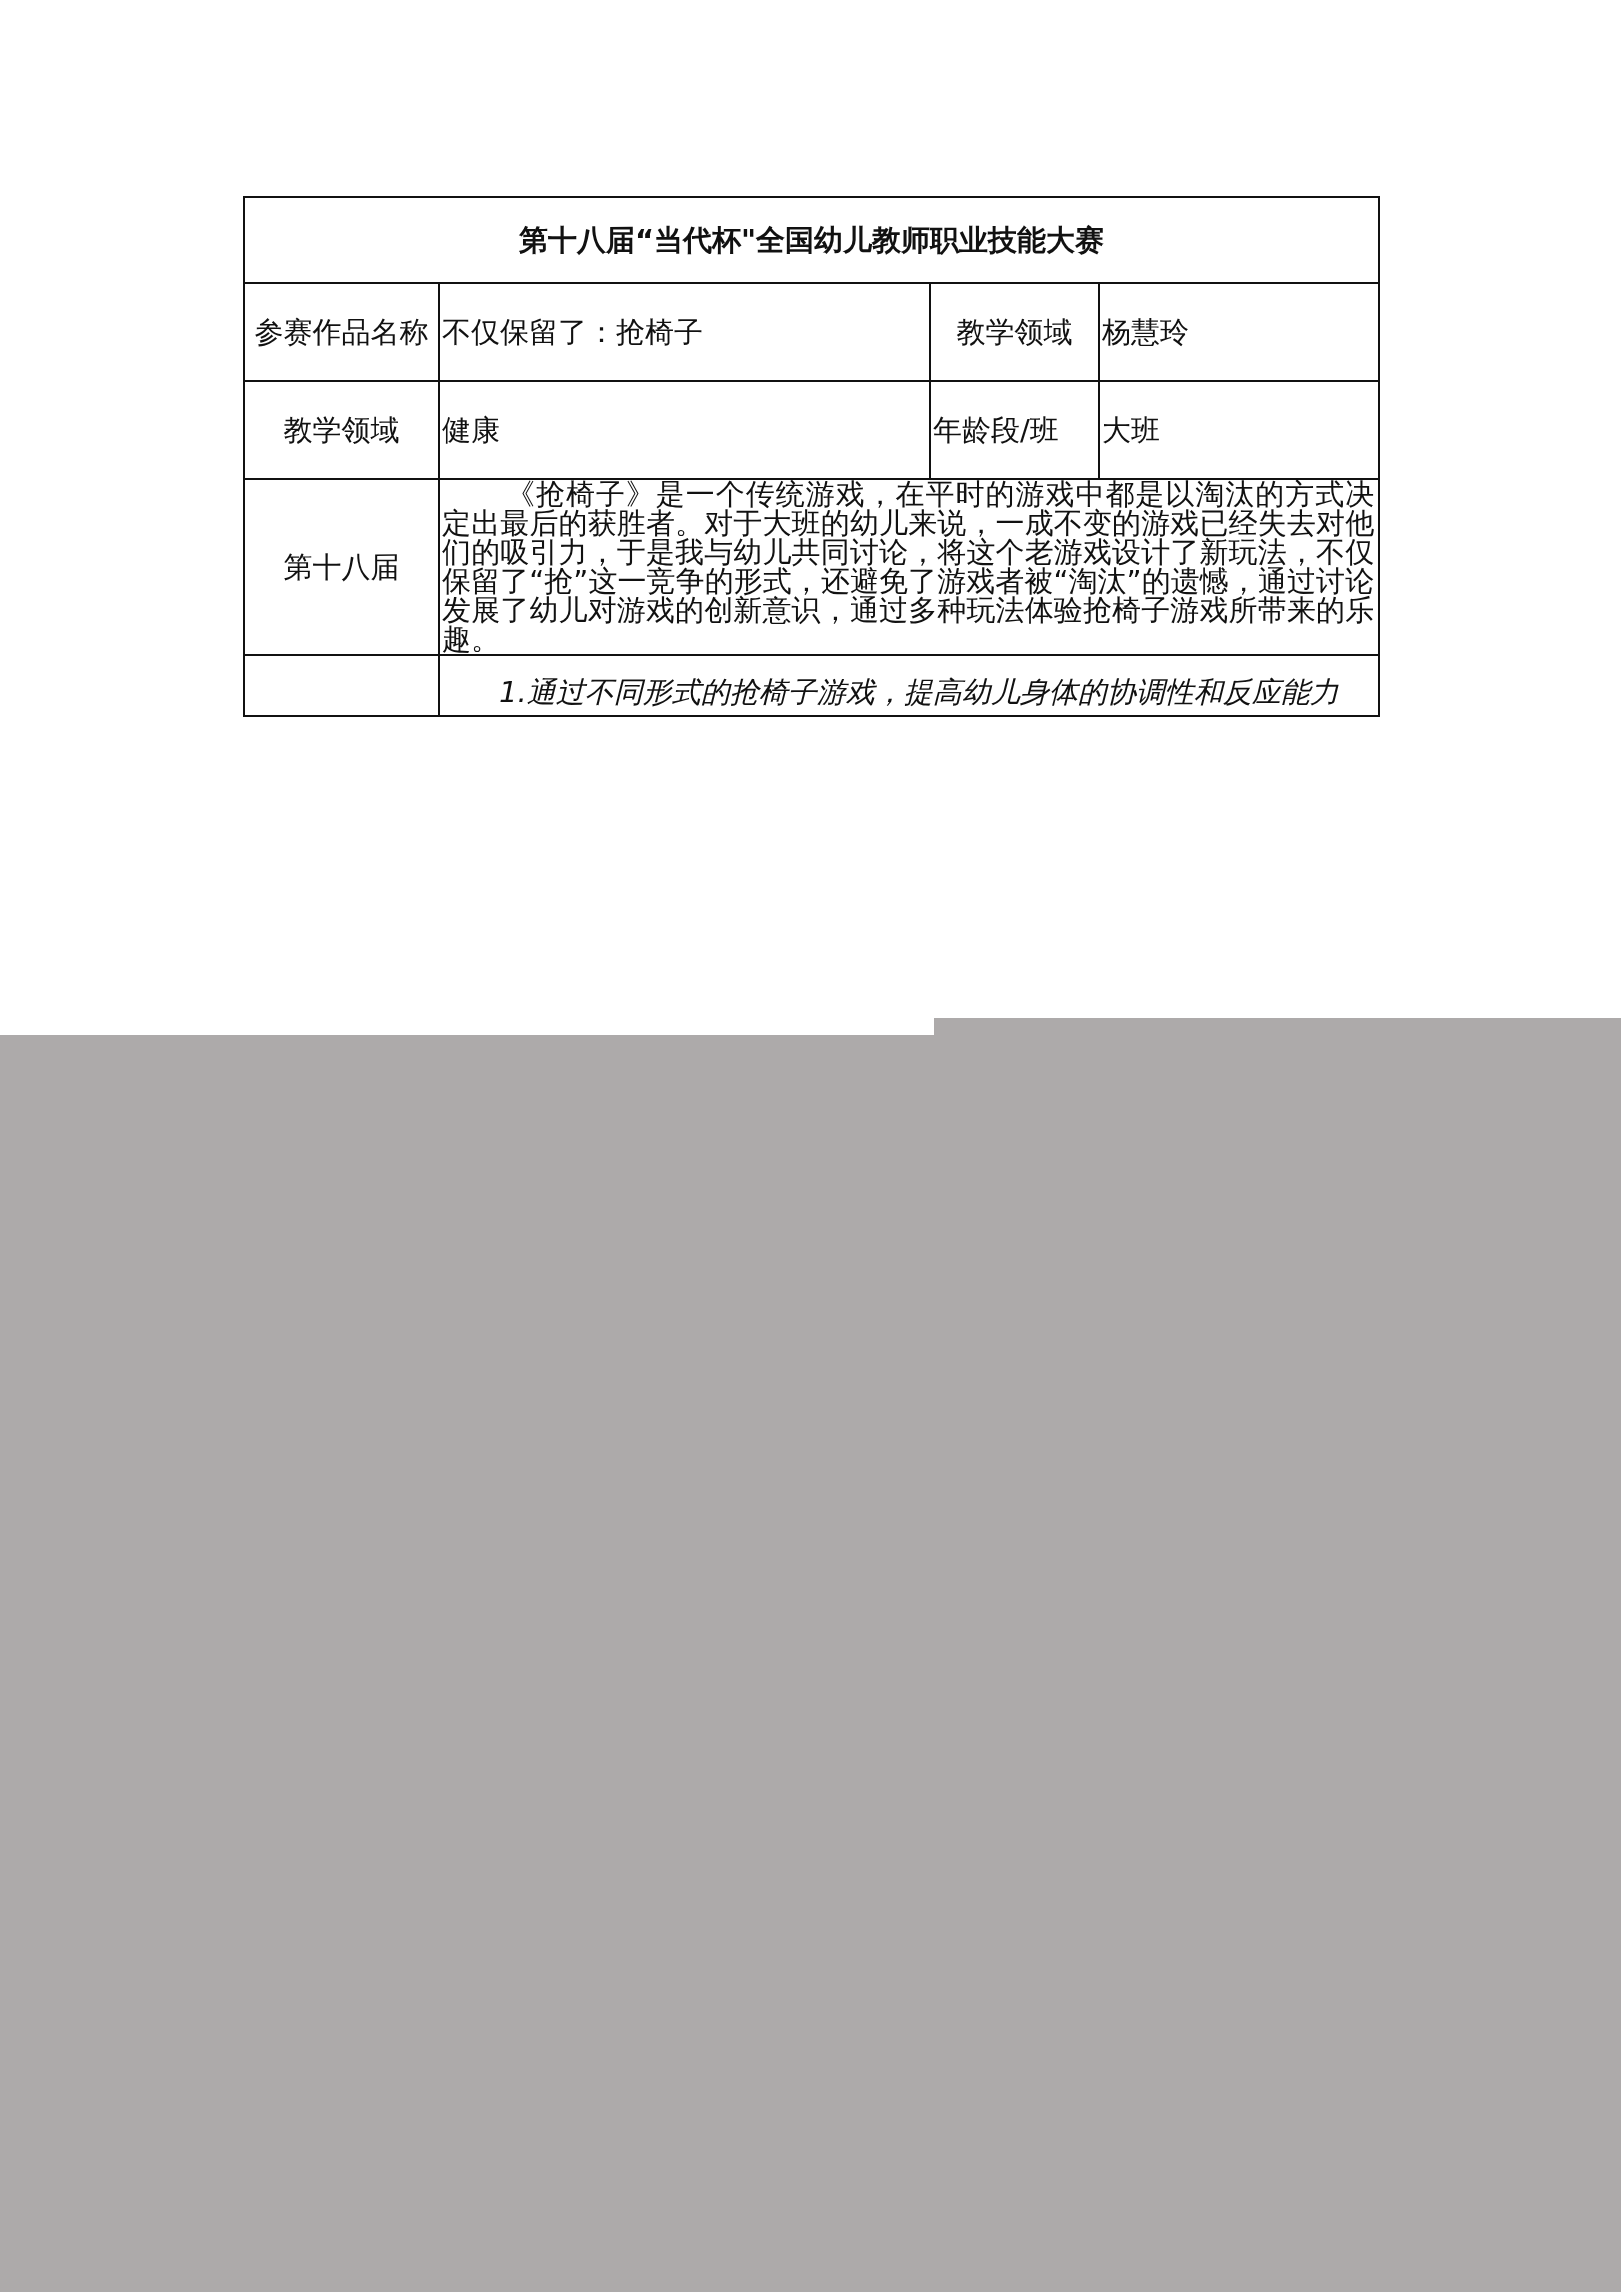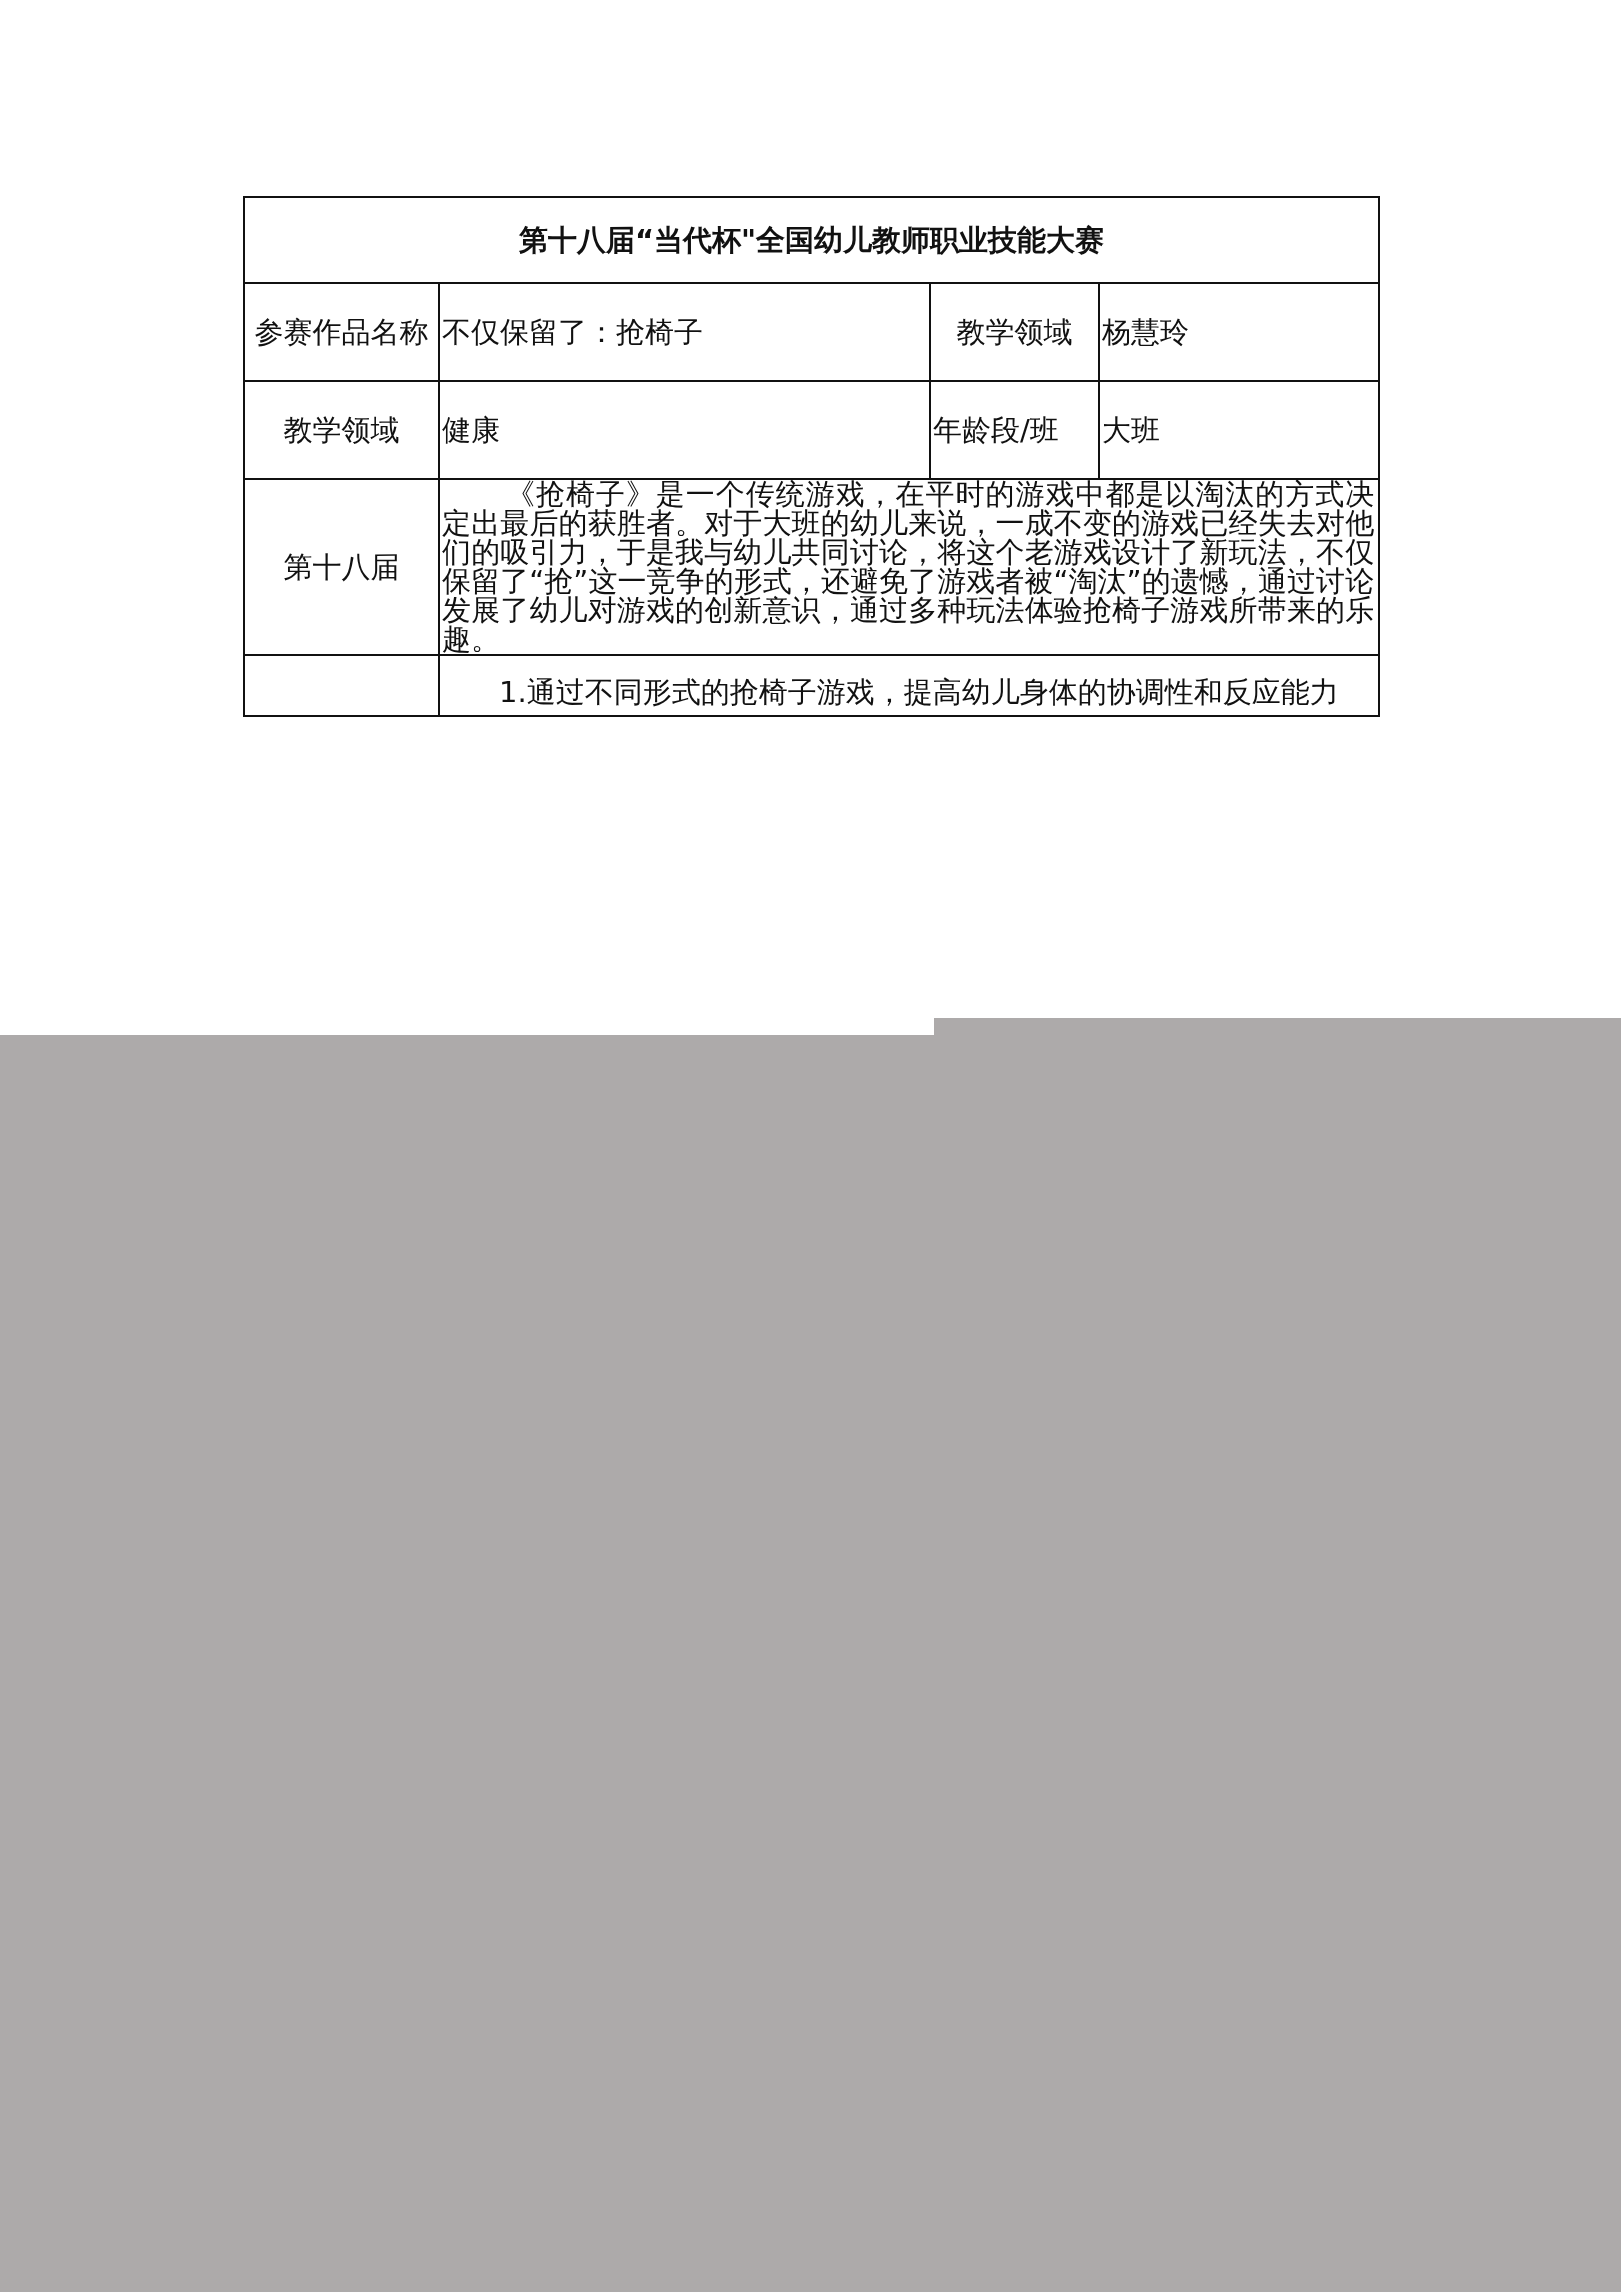--- a/index.html
+++ b/index.html
@@ -19,21 +19,21 @@
   .row-h { height: 98px; }
   .lbl { text-align: center; }
   .val { text-align: left; padding-left: 2px !important; }
   .para {
     font-size: 29px; line-height: 84px; text-align: justify;
     padding: 0 3.9px 0 2px !important;
     margin-left: 17px;
   }
   .para .indent { display: inline-block; width: 63px; }
   .goal-cell { height: 59px; vertical-align: top !important; font-size: 29px; }
-  .goal-text { padding-top: 21.6px; padding-left: 59px; white-space: nowrap; overflow: hidden; }
+  .goal-text { padding-top: 21.6px; padding-left: 59px; white-space: nowrap; overflow: hidden; font-style: italic; }
   .overlay-main {
     position: absolute; left: 0; top: 1035px; width: 1621px; height: 1258px; background: #adaaaa;
   }
   .overlay-notch {
     position: absolute; left: 934px; top: 1018px; width: 687px; height: 19.6px; background: #adaaaa;
   }
 </style>
 </head>
 <body>
 

